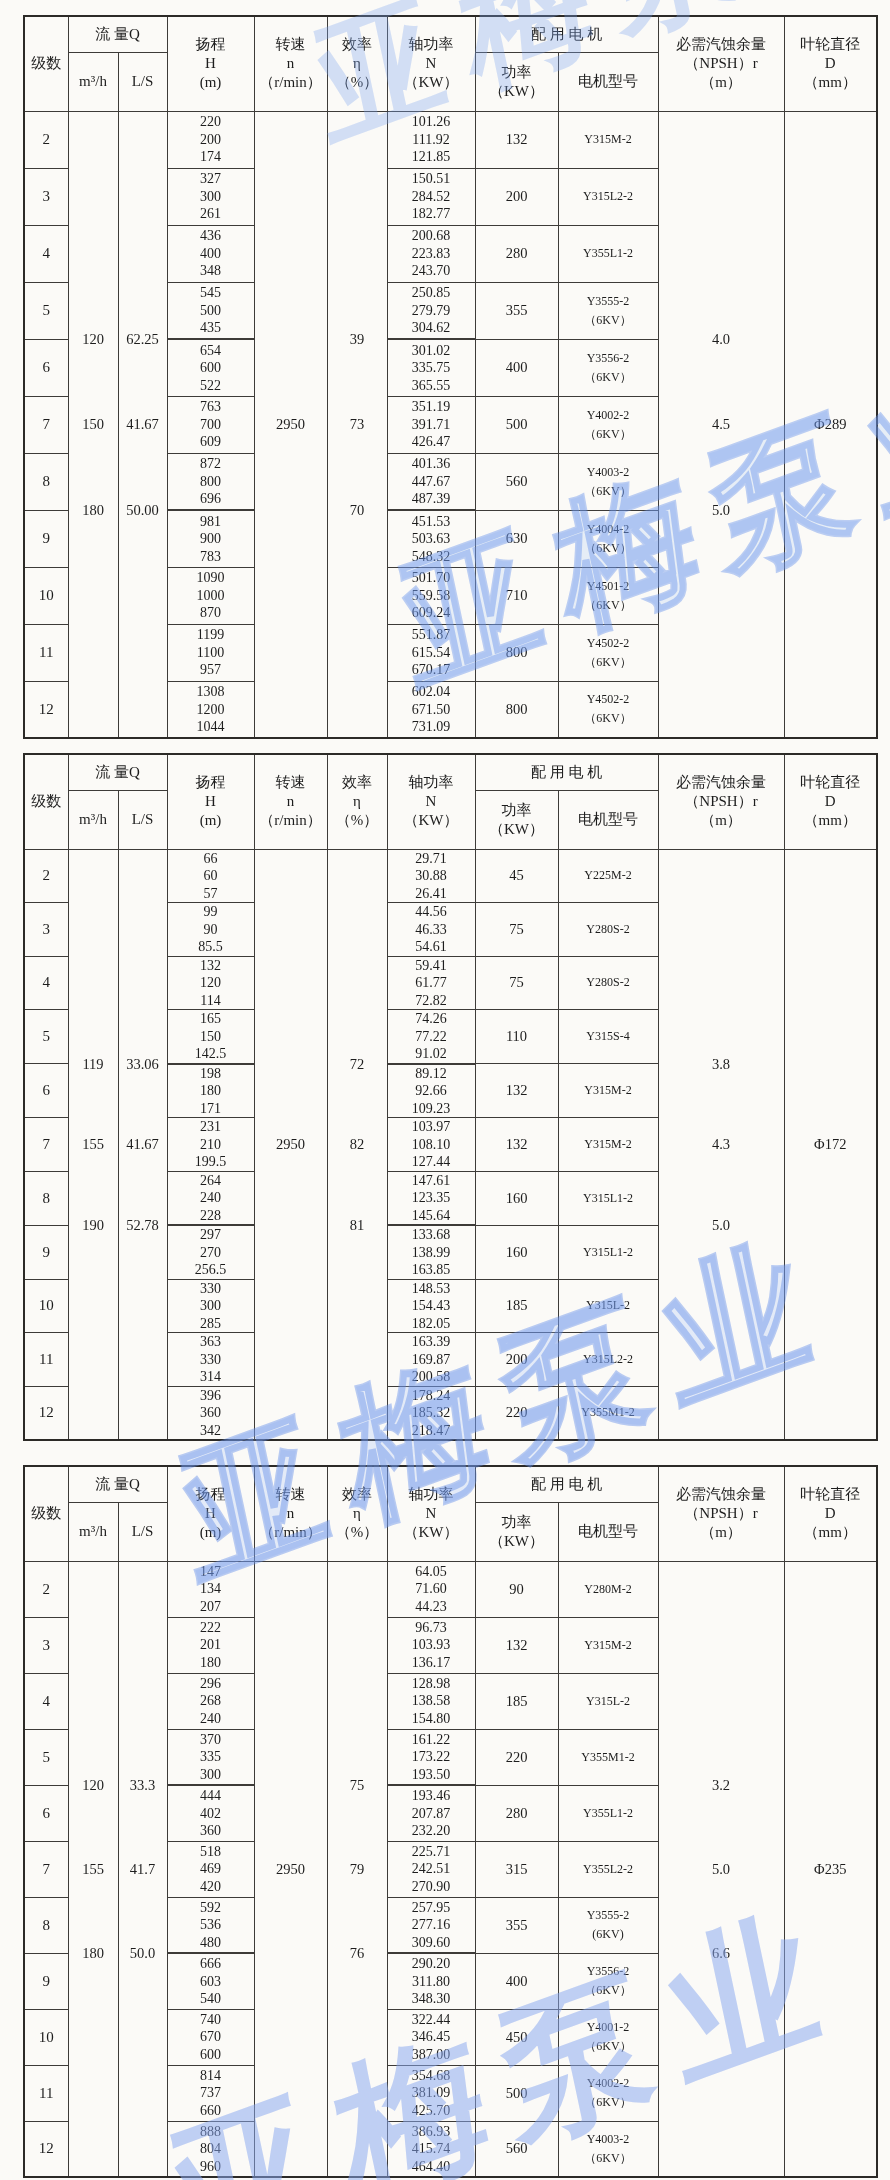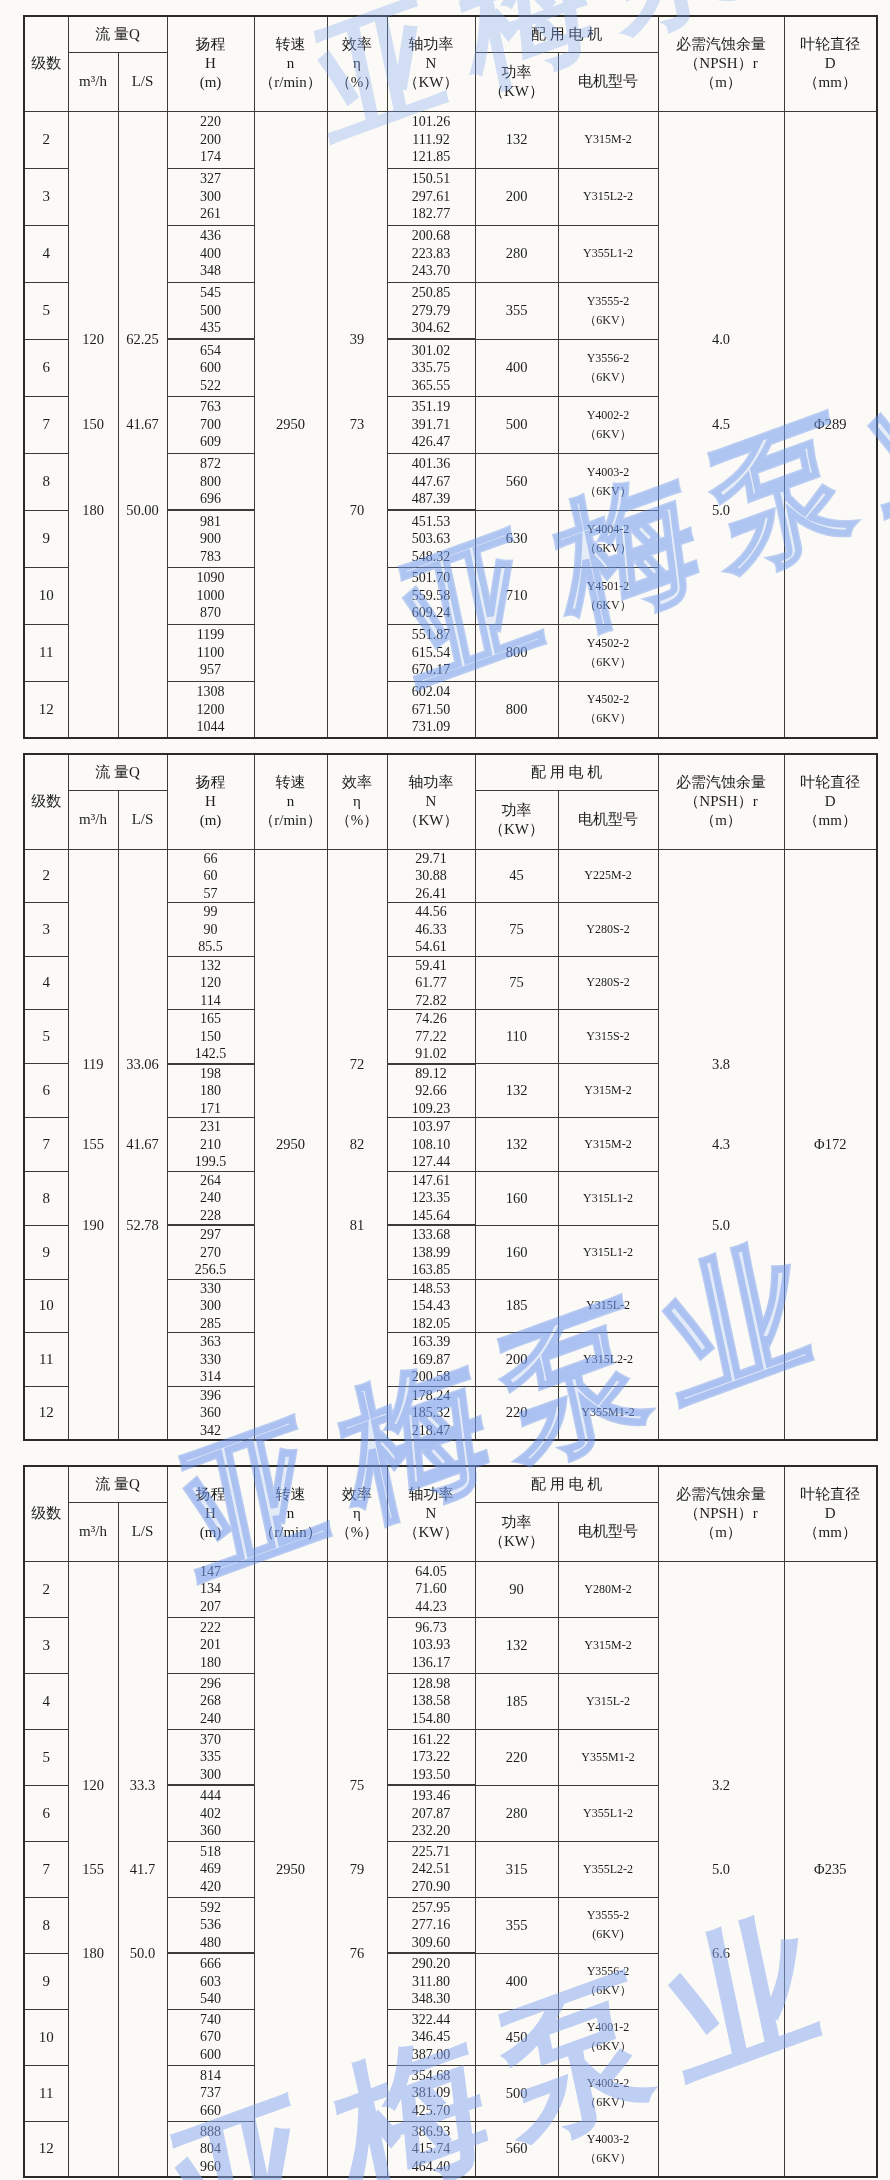--- a/index.html
+++ b/index.html
@@ -167,21 +167,21 @@
         </tr>
         <tr>
           <td class="stage">3</td>
           <td class="vals">
             <div>327</div>
             <div>300</div>
             <div>261</div>
           </td>
           <td class="vals">
             <div>150.51</div>
-            <div>297.61</div>
+            <div>284.52</div>
             <div>182.77</div>
           </td>
           <td class="pw">200</td>
           <td class="model">
             <div>Y315L2-2</div>
           </td>
         </tr>
         <tr>
           <td class="stage">4</td>
           <td class="vals">
@@ -477,21 +477,21 @@
             <div>150</div>
             <div>142.5</div>
           </td>
           <td class="vals thickb">
             <div>74.26</div>
             <div>77.22</div>
             <div>91.02</div>
           </td>
           <td class="pw">110</td>
           <td class="model">
-            <div>Y315S-2</div>
+            <div>Y315S-4</div>
           </td>
         </tr>
         <tr>
           <td class="stage">6</td>
           <td class="vals">
             <div>198</div>
             <div>180</div>
             <div>171</div>
           </td>
           <td class="vals">

